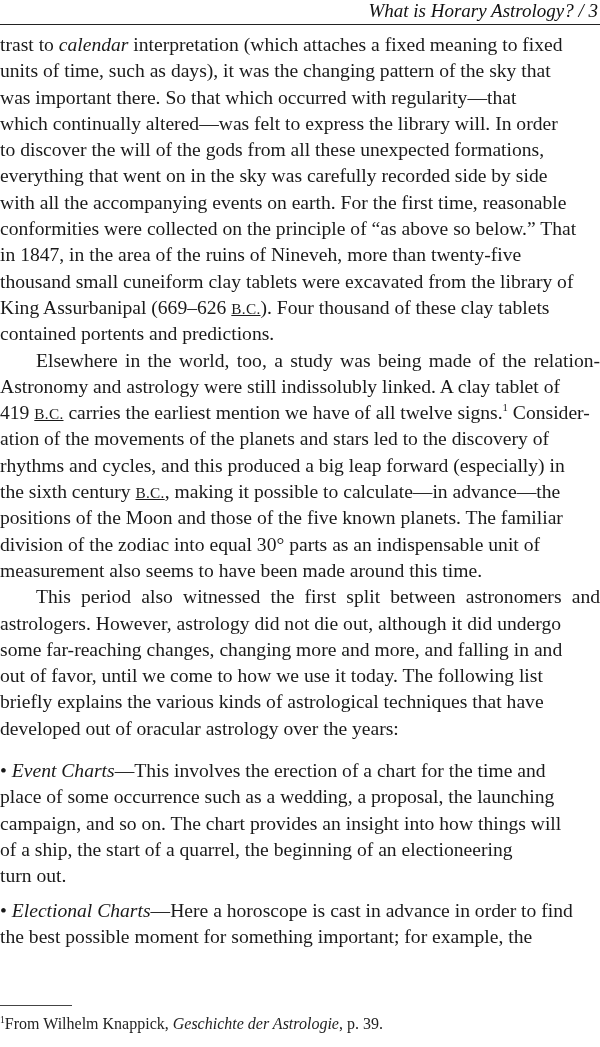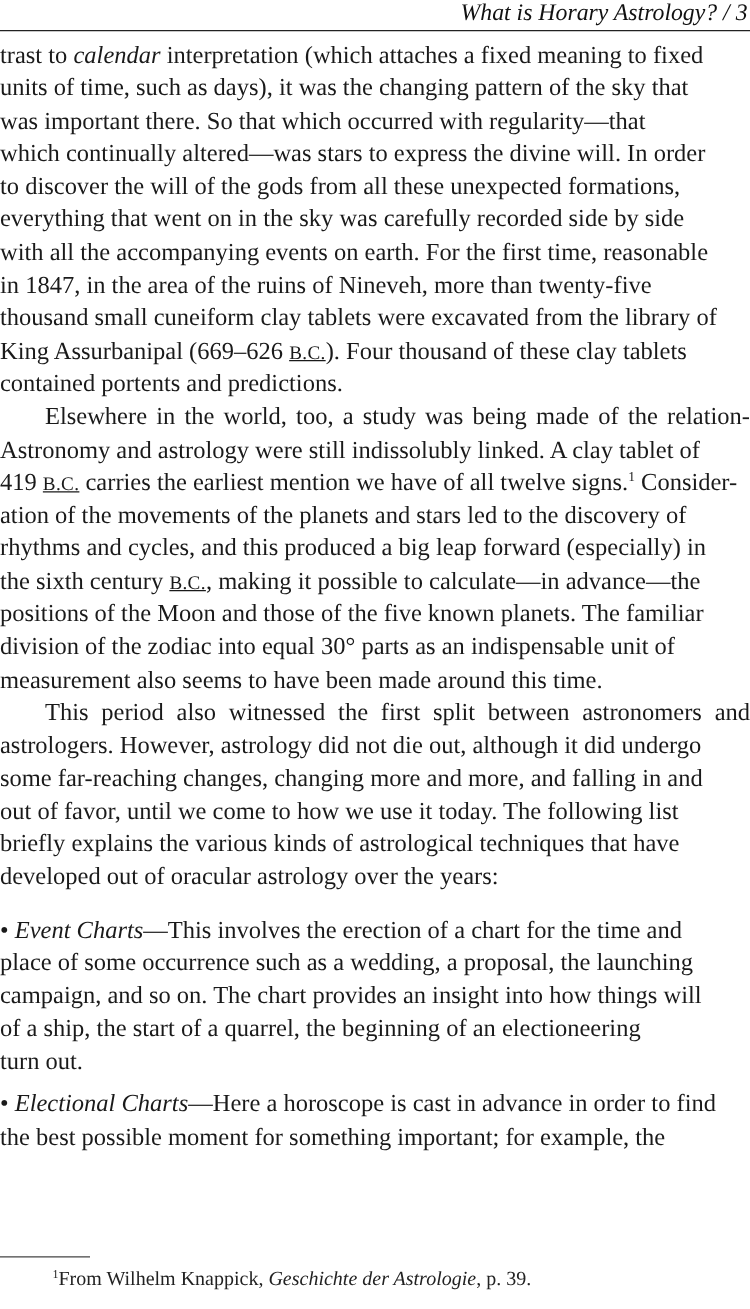--- a/index.html
+++ b/index.html
@@ -83,21 +83,20 @@
       border-top: 1px solid #444;
     }
     .footnote {
       position: absolute;
       top: 1014px;
       left: 0;
       font-size: 16px;
       line-height: 20px;
       white-space: nowrap;
       color: #222;
-      margin-left: 42px;
     }
     .footnote sup {
       font-size: 0.6em;
       vertical-align: 0.6em;
       line-height: 0;
     }
     i { font-style: italic; }
   </style>
 </head>
 <body>
@@ -108,24 +107,25 @@
   <span>3</span>
 </div>
 <div class="head-rule"></div>
 
 <div class="body-text">
 
   <div>
     <span class="line"><span>trast to </span><i>calendar</i><span> interpretation (which attaches a fixed meaning to fixed</span></span>
     <span class="line">units of time, such as days), it was the changing pattern of the sky that</span>
     <span class="line">was important there. So that which occurred with regularity—that</span>
-    <span class="line">which continually altered—was stars to express the divine will. In order</span>
+    <span class="line">which continually altered—was felt to express the library will. In order</span>
     <span class="line">to discover the will of the gods from all these unexpected formations,</span>
     <span class="line">everything that went on in the sky was carefully recorded side by side</span>
     <span class="line">with all the accompanying events on earth. For the first time, reasonable</span>
+    <span class="line">conformities were collected on the principle of “as above so below.” That</span>
     <span class="line">in 1847, in the area of the ruins of Nineveh, more than twenty-five</span>
     <span class="line">thousand small cuneiform clay tablets were excavated from the library of</span>
     <span class="line"><span>King Assurbanipal (669–626 </span><span class="smallcaps">B.C.</span><span>). Four thousand of these clay tablets</span></span>
     <span class="line last">contained portents and predictions.</span>
   </div>
 
   <div>
     <span class="line indent">Elsewhere in the world, too, a study was being made of the relation-</span>
     <span class="line">Astronomy and astrology were still indissolubly linked. A clay tablet of</span>
     <span class="line"><span>419 </span><span class="smallcaps">B.C.</span><span> carries the earliest mention we have of all twelve signs.</span><sup class="fn">1</sup><span> Consider-</span></span>

